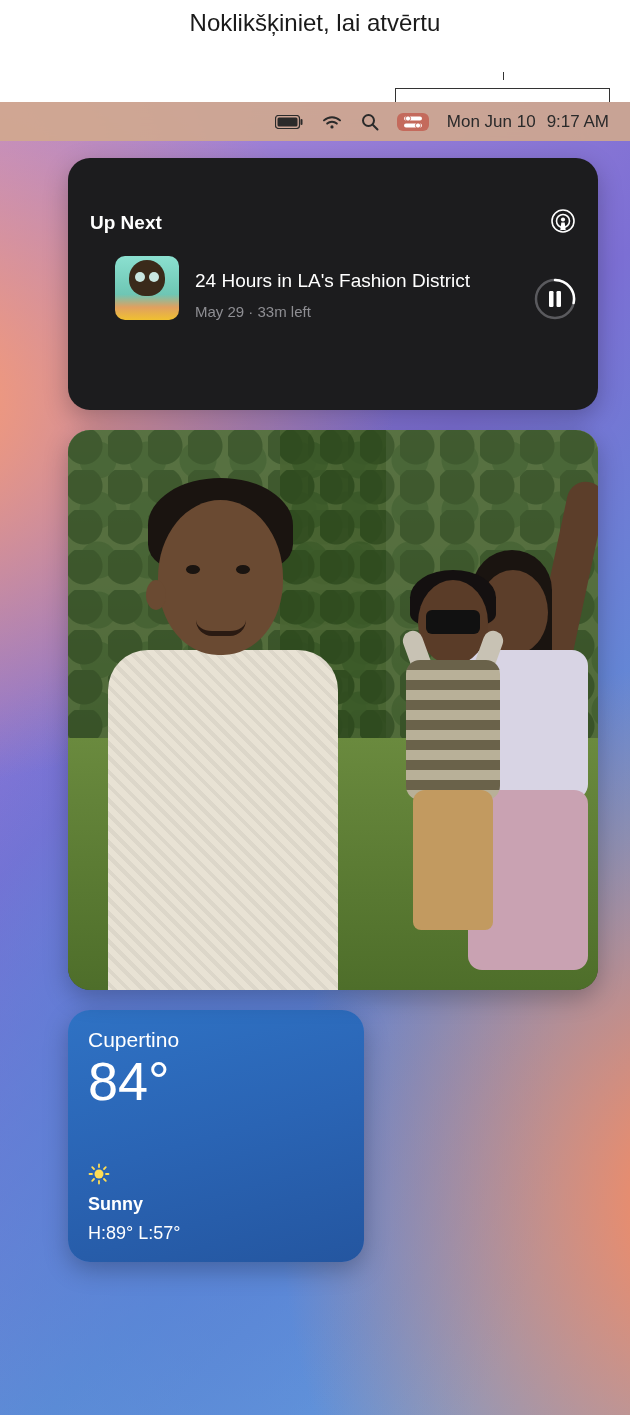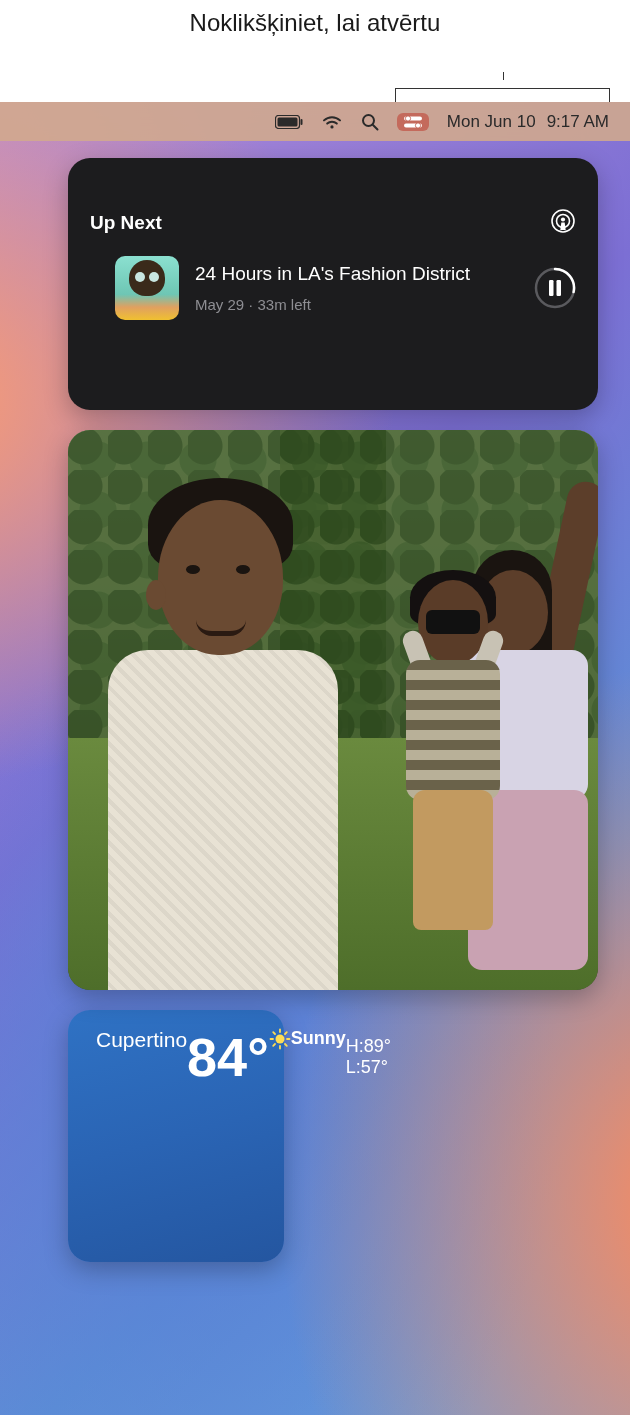--- a/index.html
+++ b/index.html
@@ -99,21 +99,21 @@
   }
   .pw-header {
     display: flex;
     align-items: center;
     justify-content: space-between;
     margin-top: 30px;
   }
   .pw-title { font-size: 19px; font-weight: 600; }
   .pw-row {
     display: flex;
-    align-items: center;
+    align-items: flex-end;
     margin-top: 18px;
     gap: 16px;
     padding-left: 25px;
   }
   .pw-art {
     width: 64px; height: 64px;
     border-radius: 10px;
     background: linear-gradient(180deg,#8be0d0 0%, #6ec6b4 60%, #e0a060 80%, #f0c030 100%);
     position: relative;
     overflow: hidden;
@@ -221,32 +221,32 @@
   }
   .fig-right .arm { position:absolute; top:-10px; right:50px; width:38px; height:200px; background:#5c3e2a; border-radius:20px; transform:rotate(12deg); }
   .fig-right .head { position:absolute; top:80px; right:90px; width:70px; height:85px; background:#5c3e2a; border-radius:50%; }
   .fig-right .hair { position:absolute; top:60px; right:86px; width:80px; height:120px; background:#1a1410; border-radius:40px 40px 20px 20px; }
   .fig-right .torso { position:absolute; top:160px; right:50px; width:120px; height:150px; background:#d8d4e4; border-radius:16px; }
   .fig-right .legs { position:absolute; top:300px; right:50px; width:120px; height:180px; background:#c9a2b2; border-radius:14px; }
 
   
   .weather-widget {
     margin-top: 20px;
-    width: 216px;
+    width: 296px;
     height: 252px;
     border-radius: 22px;
     background: linear-gradient(165deg, #2f72c4 0%, #2a64b4 50%, #2456a0 100%);
     color: #fff;
-    padding: 18px 28px;
+    padding: 18px 20px;
     box-shadow: 0 8px 24px rgba(0,0,0,0.25);
     display: flex;
-    flex-direction: row;
+    flex-direction: column;
   }
   .ww-city { font-size: 21px; font-weight: 500; }
-  .ww-temp { font-size: 54px; font-weight: 700; line-height:1; margin-top:2px; }
+  .ww-temp { font-size: 54px; font-weight: 400; line-height:1; margin-top:2px; }
   .ww-spacer { flex:1; }
   .ww-sun { font-size: 20px; color:#ffdd55; margin-bottom:4px; }
   .ww-cond { font-size: 18px; font-weight:700; }
   .ww-hilo { font-size: 18px; font-weight:500;margin-top:8px; }
 </style>
 </head>
 <body>
 
 <div class="callout">
   <div>Noklikšķiniet, lai atvērtu</div>

